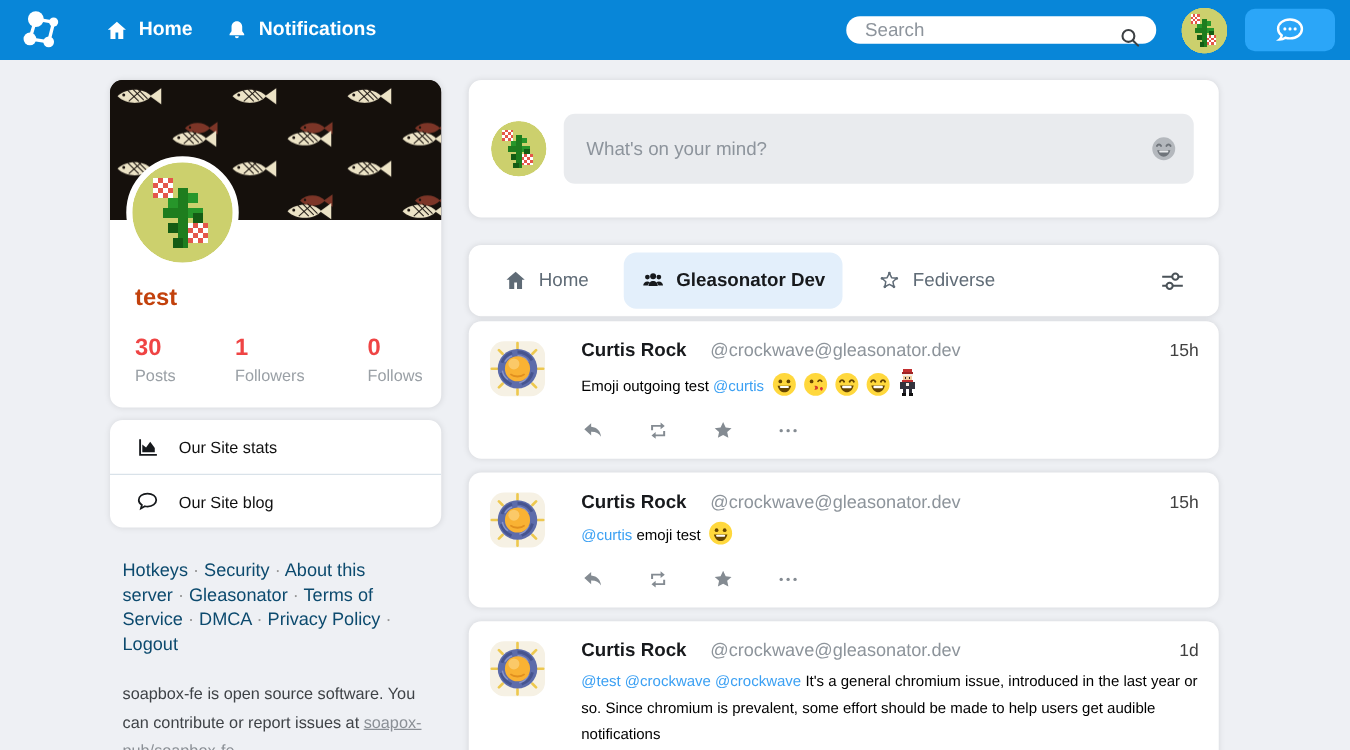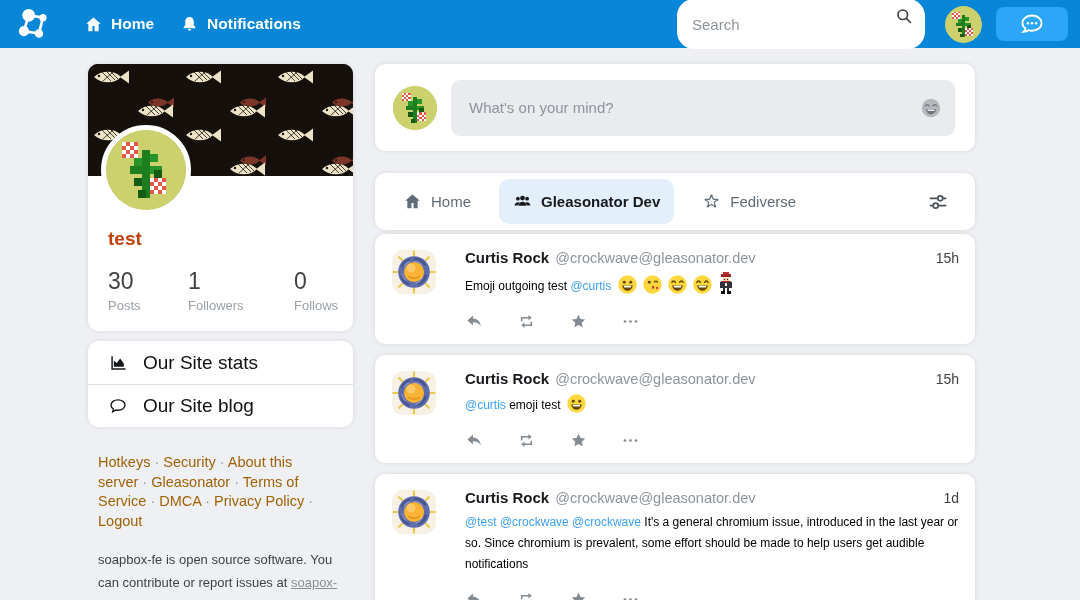--- a/index.html
+++ b/index.html
@@ -5,21 +5,21 @@
   *{box-sizing:border-box;margin:0;padding:0}
   html,body{width:1080px;height:600px;overflow:hidden;background:#eef0f4;
     font-family:"Liberation Sans",sans-serif}
   a{cursor:pointer}
 
   
   .navbar{display:flex;align-items:center;height:48px;background:var(--accent,#0886d8);padding:0 12px;position:relative;z-index:5}
   .logo{width:38px;height:38px;margin:0 4px;color:#fff;cursor:pointer}
   .nav-item{display:flex;align-items:center;gap:8px;color:#fff;font-weight:bold;font-size:15.5px;margin-left:26px;cursor:pointer}
   .nav-item .nicon{width:19px;height:19px;color:#fff}
-  .search-wrap{margin-left:auto;position:relative;width:248px;height:50px}
+  .search-wrap{margin-left:auto;position:relative;width:248px;height:22px}
   .search-wrap input{width:100%;height:100%;border:none;border-radius:17px;padding:0 38px 0 15px;font:15px "Liberation Sans",sans-serif;color:#333;outline:none}
   input::placeholder{color:#8d949c}
   .search-icon{position:absolute;right:11px;top:6.5px;width:20px;height:20px;color:#3c4043;cursor:pointer}
   .nav-avatar{width:37px;height:37px;border-radius:50%;overflow:hidden;margin:0 14px 0 20px;cursor:pointer;flex:none}
   .chat-btn{width:72px;height:34px;border-radius:8px;background:var(--chat,#2ba6f8);border:none;display:flex;align-items:center;justify-content:center;cursor:pointer;flex:none}
   .chat-btn .cicon{width:26px;height:26px;color:#fff}
 
   
   .content{display:flex;gap:22px;padding:16px 0 0 88px;align-items:flex-start}
   .col-left{width:265px;flex:none}
@@ -31,38 +31,38 @@
   .banner{height:112px;border-radius:10px 10px 0 0;overflow:hidden;cursor:pointer;background:#15100c}
   .banner svg{display:block}
   .profile-avatar{position:absolute;top:61px;left:13px;width:90px;height:90px;border-radius:50%;border:5px solid #fff;overflow:hidden;background:#ccd06d;cursor:pointer}
   .profile-avatar svg{width:100%;height:100%}
   .profile-name{margin:52px 0 0 20px;font-size:19px;font-weight:bold;color:#c2410c}
   .profile-handle{margin:3px 0 0 20px;font-size:14px;color:#9aa0a6}
   .profile-stats{display:flex;margin:18px 0 0 20px}
   .stat{cursor:pointer}
   .stat:nth-child(1){width:80px}
   .stat:nth-child(2){width:106px}
-  .stat-value{font-size:23px;font-weight:normal;color:#404040}
+  .stat-value{font-size:19px;font-weight:bold;color:#ef4444}
   .stat-label{font-size:13px;color:#9aa0a6;margin-top:3px}
 
   
   .menu-card{margin-top:10px;overflow:hidden}
-  .menu-row{display:flex;align-items:center;gap:15px;height:43px;padding:0 20px;cursor:pointer;font-size:19px;color:#111;font-weight:500}
+  .menu-row{display:flex;align-items:center;gap:15px;height:43px;padding:0 20px;cursor:pointer;font-size:13px;color:#111;font-weight:500}
   .menu-row+.menu-row{border-top:1px solid #d9e2e9}
   .menu-row .micon{width:20px;height:20px;color:#16191c}
 
   
   .sidebar-footer{margin:26px 0 0 10px}
   .footer-links{width:238px;font-size:14.5px;line-height:19.5px;color:#969696}
-  .footer-links a{color:#a16207;text-decoration:none}
+  .footer-links a{color:#0c4a6e;text-decoration:none}
   .footer-note{margin-top:17px;width:252px;font-size:13px;line-height:23px;color:#3f4347}
   .footer-note a{color:#8b9096;text-decoration:underline}
 
   
-  .compose-card{display:flex;align-items:center;gap:14px;padding:0 20px 0 18px;height:87px}
+  .compose-card{display:flex;align-items:center;gap:14px;padding:0 20px 0 18px;height:110px}
   .compose-avatar{width:44px;height:44px;border-radius:50%;overflow:hidden;flex:none;cursor:pointer;background:#ccd06d}
   .compose-avatar svg{width:100%;height:100%}
   .compose-field{position:relative;flex:1;height:56px}
   .compose-field input{width:100%;height:100%;background:#e9ebee;border:none;border-radius:9px;padding:0 46px 0 18px;font:15px "Liberation Sans",sans-serif;color:#333;outline:none}
   .compose-emoji{position:absolute;right:13px;top:17px;width:22px;height:22px;cursor:pointer}
 
   
   .tabs-card{margin-top:22px;height:57px;display:flex;align-items:center;padding:0 26px 0 14px}
   .tabs{display:flex;align-items:center}
   .tab{display:flex;align-items:center;gap:9px;padding:0 14px;height:45px;font-size:15px;color:#5f6b76;border-radius:10px;cursor:pointer;white-space:nowrap}
@@ -73,21 +73,21 @@
   .filter-btn{margin-left:auto;width:22px;height:22px;color:#4a5258;cursor:pointer;background:none;border:none;padding:0}
 
   
   .feed{margin-top:4px;display:flex;flex-direction:column;gap:11px}
   .post{display:flex;gap:28px;padding:15px 16px 13px}
   .post-avatar{width:46px;height:46px;flex:none;cursor:pointer}
   .post-avatar svg{width:100%;height:100%}
   .post-body{flex:1;min-width:0}
   .post-head{display:flex;align-items:baseline}
   .post-author{font-size:15px;font-weight:bold;color:#17191c;cursor:pointer}
-  .post-handle{font-size:14.5px;color:#8d949b;margin-left:6px;cursor:pointer}
+  .post-handle{font-size:14.5px;color:#8d949b;margin-left:19px;cursor:pointer}
   .post-time{margin-left:auto;font-size:14px;color:#404040;cursor:pointer}
   .post-content{margin-top:6px;font-size:12px;line-height:21px;color:#000}
   .post-content a{color:var(--link,#3ba0f3);text-decoration:none}
   .post-content .emoji{display:inline-block;width:21px;height:21px;vertical-align:-5px;margin:0 2px}
   .post-content .custom-emoji{display:inline-block;width:16px;height:22px;vertical-align:-5px;margin-left:3px}
   .post-actions{display:flex;gap:33px;margin-top:15px}
   .action-btn{width:19px;height:19px;color:#848b92;background:none;border:none;padding:0;cursor:pointer}
   .icon-slot svg,.action-btn svg,.filter-btn svg,.nicon svg,.micon svg,.ticon svg,.cicon svg,.search-icon svg,.compose-emoji svg,.logo svg{width:100%;height:100%;display:block}
 </style>
 </head>

